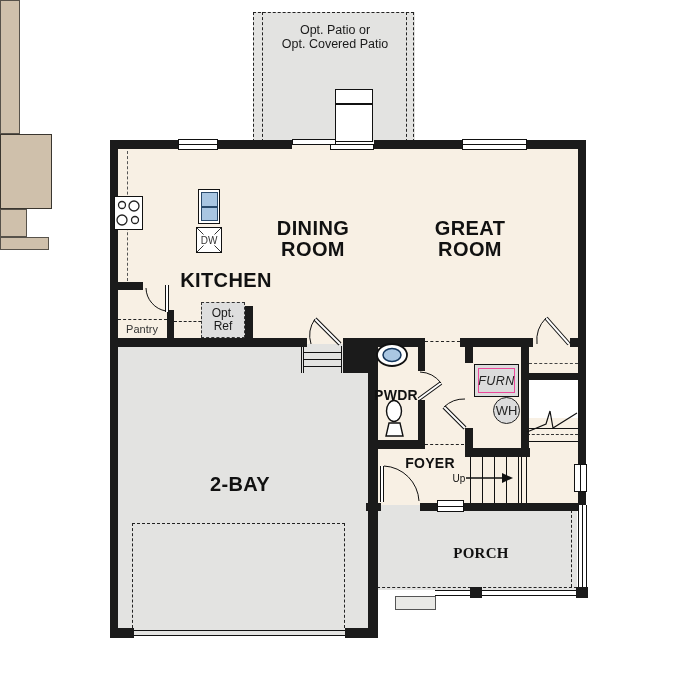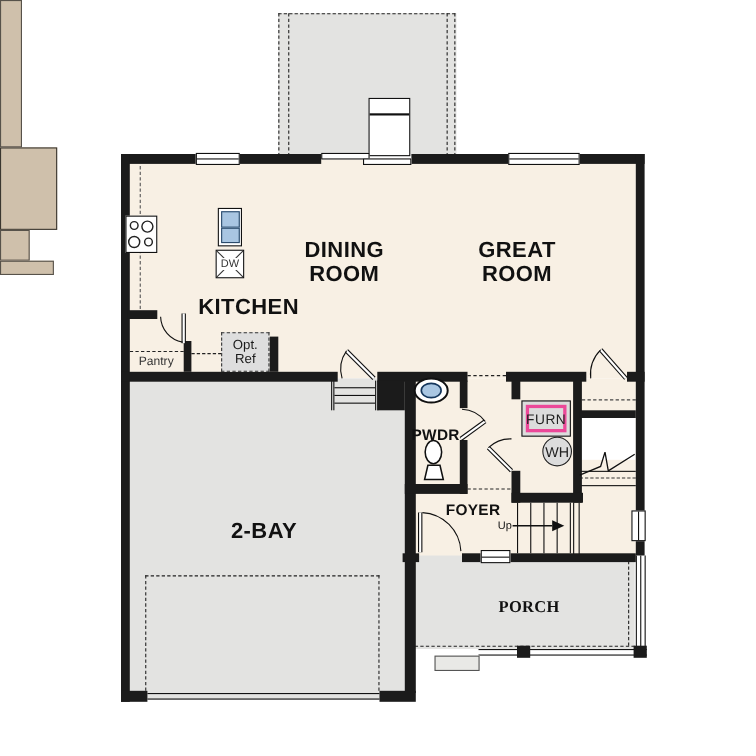--- a/index.html
+++ b/index.html
@@ -143,21 +143,21 @@
   <div class="dash-h" style="left:527px;top:434px;width:51px;border-top-color:#333;"></div>
   <div class="line-h" style="left:527px;top:441px;width:51px;"></div>
 
   <div class="tan" style="left:529px;top:357px;width:49px;height:13px;border:1px solid #57524a;"></div>
   <div class="dash-h" style="left:529px;top:363px;width:49px;border-top-color:#444;"></div>
 
   <div class="dash-h" style="left:425px;top:341px;width:35px;"></div>
   <div class="dash-h" style="left:425px;top:444px;width:39px;"></div>
 
   <div class="fix flexc" style="left:474px;top:364px;width:45px;height:33px;background:var(--fixture,#dcdcdc);border:1.5px solid #111;">
-    <div class="flexc" style="position:absolute;left:3px;top:3px;right:3px;bottom:3px;border:3px solid #ec4899;">
+    <div class="flexc" style="position:absolute;left:3px;top:3px;right:3px;bottom:3px;border:1px solid #ec4899;font-style:italic;">
       <span style="font-size:12.5px;letter-spacing:.5px;color:#222;">FURN</span>
     </div>
   </div>
   <div class="fix flexc" style="left:493px;top:397px;width:27px;height:27px;background:var(--fixture,#dcdcdc);border:1.5px solid #222;border-radius:50%;">
     <span style="font-size:13px;color:#222;">WH</span>
   </div>
 
   <div class="line-v" style="left:578px;top:505px;height:85px;"></div>
   <div class="line-v" style="left:582px;top:505px;height:85px;"></div>
   <div class="line-v" style="left:586px;top:505px;height:85px;"></div>
@@ -219,20 +219,24 @@
     </g>
 
     <g>
       <line x1="466" y1="478" x2="502" y2="478" stroke="#111" stroke-width="1.3"></line>
       <polygon points="502,473 513,478 502,483" fill="#111"></polygon>
     </g>
 
     <path d="M 527,432 L 546,424 L 550,411 L 553,428 L 577,413" stroke="#111" stroke-width="1.2" fill="none"></path>
   </svg>
 
+  <div class="lbl center note-lbl" style="left:335px;top:37px;">
+    <span style="display:block;">Opt. Patio or</span>
+    <span style="display:block;">Opt. Covered Patio</span>
+  </div>
   <div class="lbl center room-lbl" style="left:313px;top:239px;">
     <span style="display:block;">DINING</span>
     <span style="display:block;">ROOM</span>
   </div>
   <div class="lbl center room-lbl" style="left:470px;top:239px;">
     <span style="display:block;">GREAT</span>
     <span style="display:block;">ROOM</span>
   </div>
   <div class="lbl center room-lbl" style="left:226px;top:280px;">KITCHEN</div>
   <div class="lbl center tiny-lbl" style="left:142px;top:329px;">Pantry</div>

